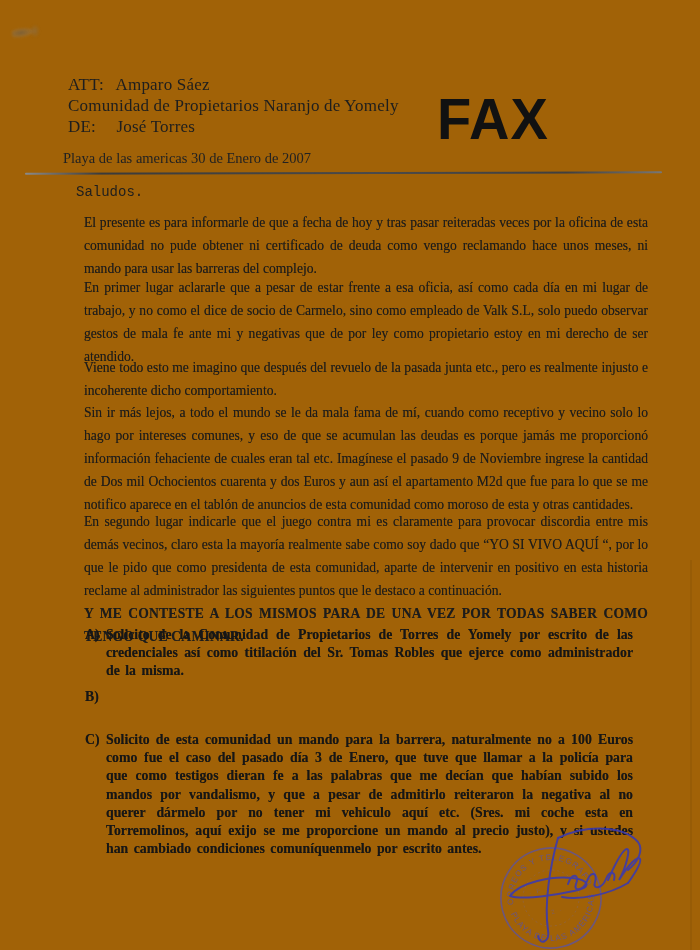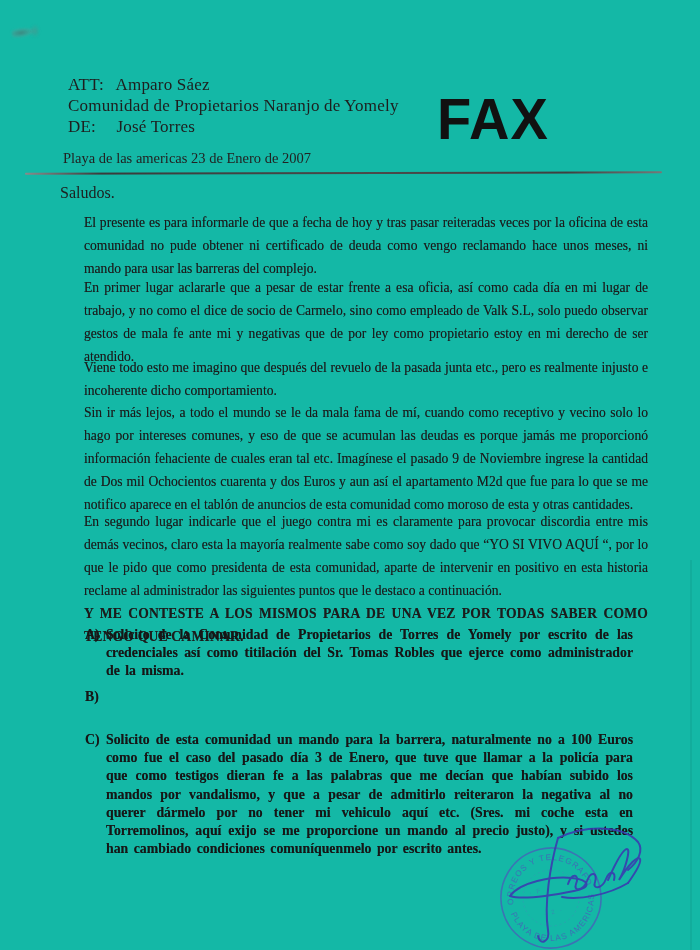--- a/index.html
+++ b/index.html
@@ -1,21 +1,21 @@
 <!DOCTYPE html>
 <html><head>
 <meta charset="utf-8">
 <style>
   * { margin: 0; padding: 0; box-sizing: border-box; }
   html, body { background: #ffffff; }
   .page {
     position: relative;
     width: 700px;
     height: 950px;
-    background: #14b8a6;
+    background: #a16207;
     overflow: hidden;
     font-family: "Liberation Serif", serif;
     color: #1e1e1e;
   }
   
   .smudge {
     position: absolute; left: 12px; top: 28px; width: 22px; height: 9px;
     background: radial-gradient(ellipse at 40% 50%, rgba(90,90,90,.55), rgba(140,140,140,.25) 55%, rgba(200,200,200,0) 75%);
     filter: blur(1px);
     transform: rotate(-8deg);
@@ -45,21 +45,21 @@
     background: linear-gradient(90deg, #8a8a8a, #3a3a3a 12%, #4a4a4a 55%, #3f3f3f 85%, #777);
     transform: rotate(-0.12deg);
     border-radius: 1px;
   }
   .body-text {
     position: absolute; left: 84px; width: 564px;
     font-size: 13.6px; line-height: 23px; text-align: justify;
     color: #1c1c1c;
     text-shadow: 0 0 .4px rgba(20,20,20,.5);
   }
-  .greeting { position: absolute; left: 60px; top: 184px; font-size: 16px; }
+  .greeting { position: absolute; left: 76px; top: 184px; font-size: 14px; font-family: Liberation Mono, monospace; }
   .emphasis { font-weight: bold; letter-spacing: .2px; }
   .list-item {
     position: absolute; left: 85px; width: 548px;
     font-size: 13.8px; font-weight: bold; line-height: 18.2px;
     text-align: justify; word-spacing: 2px;
     padding-left: 21px;
     color: #161616;
     text-shadow: 0 0 .4px rgba(20,20,20,.5);
   }
   .list-item .marker { position: absolute; left: 0; top: 0; }
@@ -82,21 +82,21 @@
     </div>
     <div class="row">Comunidad de Propietarios Naranjo de Yomely</div>
     <div class="row">
       <span class="lbl">DE:</span>
       <span>José Torres</span>
     </div>
   </div>
 
   <div class="fax">FAX</div>
 
-  <div class="dateline">Playa de las americas 23 de Enero de 2007</div>
+  <div class="dateline">Playa de las americas 30 de Enero de 2007</div>
 
   <div class="rule"></div>
 
   <div class="greeting">Saludos.</div>
 
   <div class="body-text" style="top:211px">El presente es para informarle de que a fecha de hoy y tras pasar reiteradas veces por la oficina de esta comunidad no pude obtener ni certificado de deuda como vengo reclamando hace unos meses, ni mando para usar las barreras del complejo.</div>
   <div class="body-text" style="top:276px">En primer lugar aclararle que a pesar de estar frente a esa oficia, así como cada día en mi lugar de trabajo, y no como el dice de socio de Carmelo, sino como empleado de Valk S.L, solo puedo observar gestos de mala fe ante mi y negativas que de por ley como propietario estoy en mi derecho de ser atendido.</div>
   <div class="body-text" style="top:356px">Viene todo esto me imagino que después del revuelo de la pasada junta etc., pero es realmente injusto e incoherente dicho comportamiento.</div>
   <div class="body-text" style="top:401px">Sin ir más lejos, a todo el mundo se le da mala fama de mí, cuando como receptivo y vecino solo lo hago por intereses comunes, y eso de que se acumulan las deudas es porque jamás me proporcionó información fehaciente de cuales eran tal etc. Imagínese el pasado 9 de Noviembre ingrese la cantidad de Dos mil Ochocientos cuarenta y dos Euros y aun así el apartamento M2d que fue para lo que se me  notifico aparece en el tablón de anuncios de esta comunidad como moroso de esta y otras cantidades.</div>
   <div class="body-text" style="top:510px">

